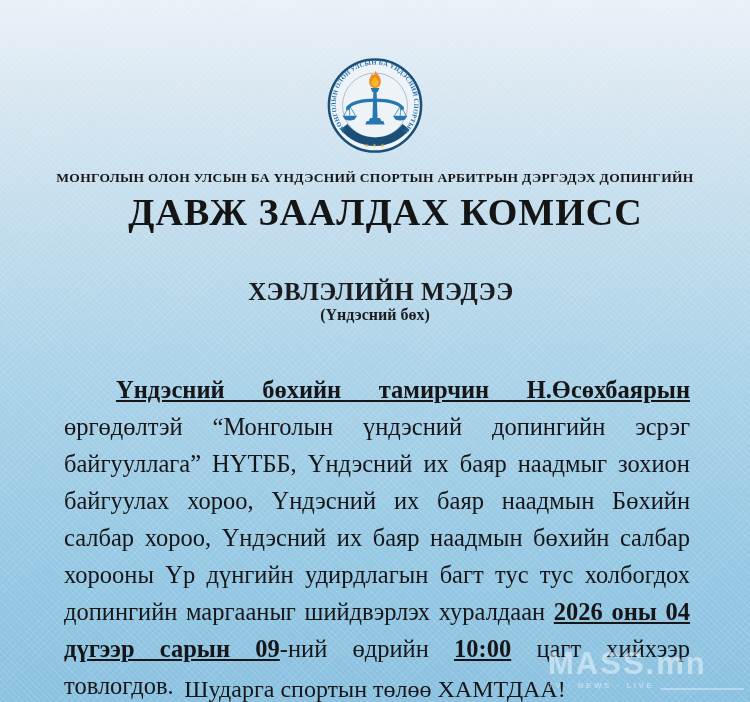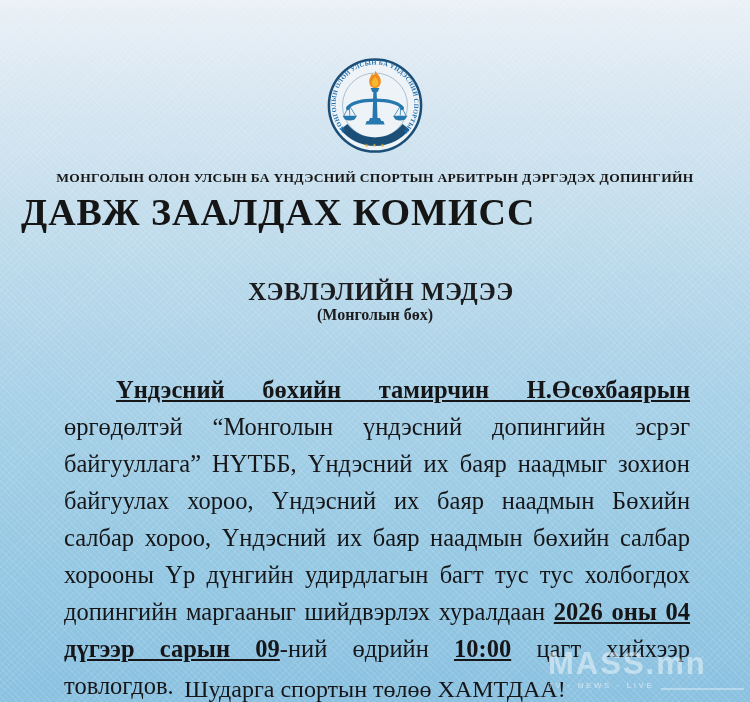--- a/index.html
+++ b/index.html
@@ -39,21 +39,21 @@
     text-align: center;
     font-size: 13.5px;
     font-weight: bold;
     letter-spacing: 0.3px;
     color: #171717;
   }
 
   .title {
     position: absolute;
     top: 190px; left: 0; width: 100%;
-    text-align: left;
+    text-align: center;
     font-size: 38px;
     font-weight: bold;
     letter-spacing: 1px;
     color: #151515;
     padding-left: 21px;
   }
 
   .heading {
     position: absolute;
     top: 278px; left: 0; width: 100%;
@@ -177,21 +177,21 @@
         </g>
         <path d="M68.5,60.5 L83.5,60.5 L81,64.5 Q76,66.5 71,64.5 Z" stroke="none"></path>
       </g>
     </svg>
   </div>
 
   <div class="org-line">МОНГОЛЫН ОЛОН УЛСЫН БА ҮНДЭСНИЙ СПОРТЫН АРБИТРЫН ДЭРГЭДЭХ ДОПИНГИЙН</div>
   <h1 class="title">ДАВЖ ЗААЛДАХ КОМИСС</h1>
 
   <h2 class="heading">ХЭВЛЭЛИЙН МЭДЭЭ</h2>
-  <div class="subheading">(Монголын бөх)</div>
+  <div class="subheading">(Үндэсний бөх)</div>
 
   <p class="body-text"><b>Үндэсний бөхийн тамирчин Н.Өсөхбаярын</b><span> өргөдөлтэй “Монголын үндэсний допингийн эсрэг байгууллага” НҮТББ, Үндэсний их баяр наадмыг зохион байгуулах хороо, Үндэсний их баяр наадмын Бөхийн салбар хороо, Үндэсний их баяр наадмын бөхийн салбар хорооны Үр дүнгийн удирдлагын багт тус тус холбогдох допингийн маргааныг шийдвэрлэх хуралдаан </span><b>2026 оны 04 дүгээр сарын 09</b><span>-ний өдрийн </span><b>10:00</b><span> цагт хийхээр товлогдов.</span></p>
 
   <div class="slogan">Шударга спортын төлөө ХАМТДАА!</div>
 
   <div class="watermark">
     <div class="brand">MASS.mn</div>
     <div class="tagline-row">
       <span class="tagline">TV · NEWS · LIVE</span>
       <span class="wline"></span>

